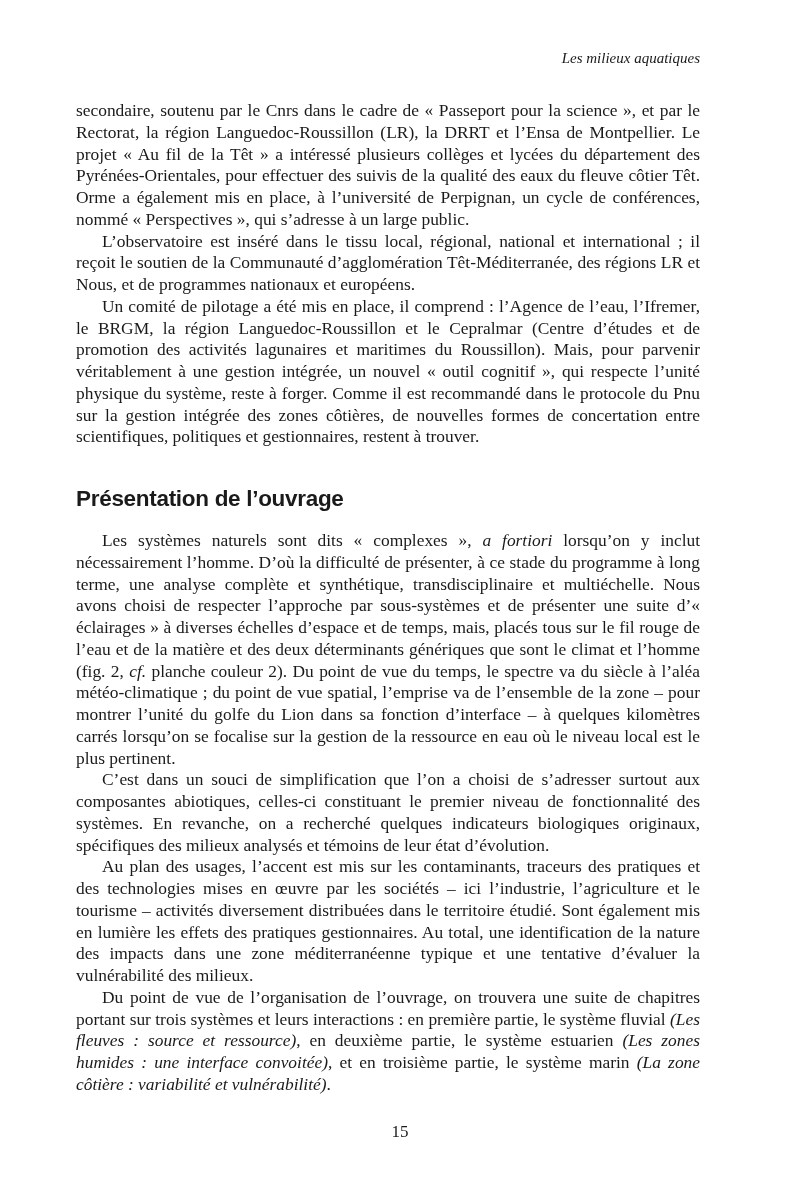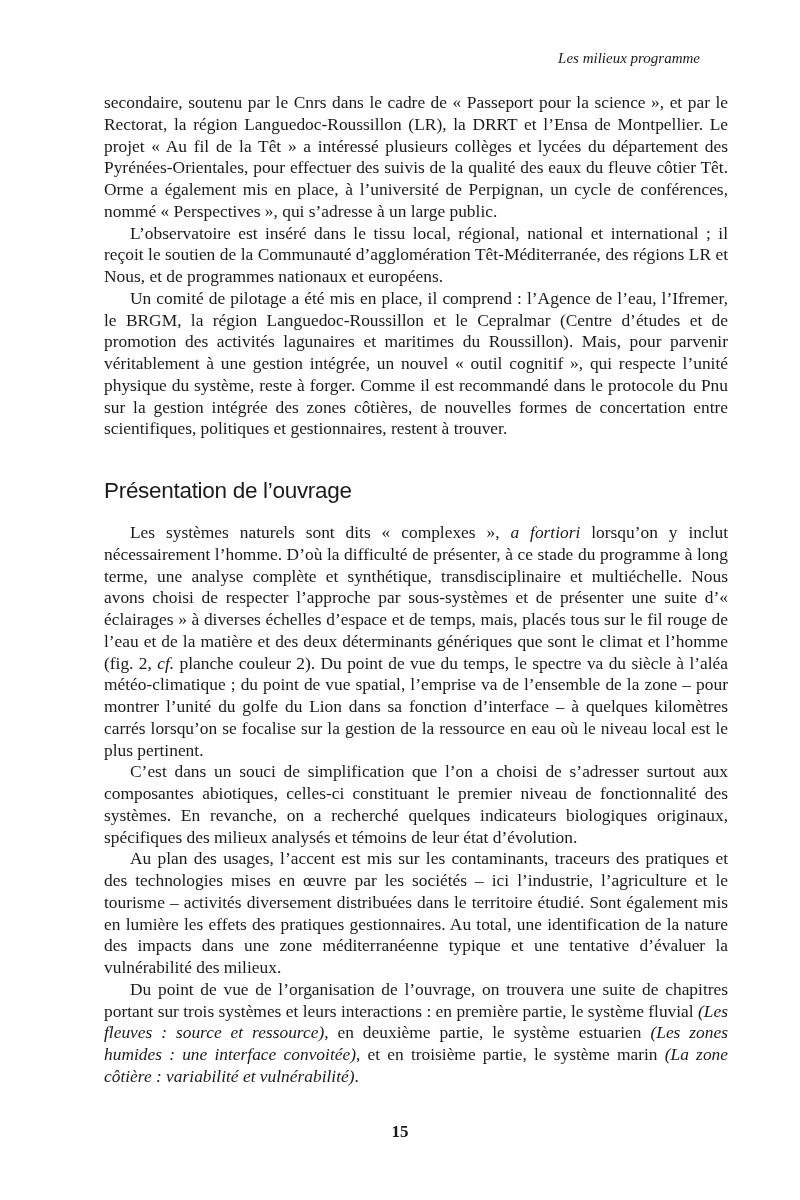--- a/index.html
+++ b/index.html
@@ -2,40 +2,40 @@
 <html><head>
 <meta charset="utf-8">
 <style>
   html, body { margin: 0; padding: 0; background: #ffffff; }
   body { width: 800px; height: 1200px; position: relative; overflow: hidden; color: #1a1a1a; }
   .running-head {
     position: absolute; top: 50px; right: 100px;
     font-family: "Liberation Serif", serif; font-style: italic; font-size: 15px;
   }
   .body-text {
-    position: absolute; left: 76px; width: 624px; top: 92px;
+    position: absolute; left: 76px; width: 624px; top: 100px;
     font-family: "Liberation Serif", serif; font-size: 17.4px; line-height: 21.75px;
-    text-align: justify; hyphens: none; margin-left: 28px;
+    text-align: justify; hyphens: none;
   }
   .body-text p { margin: 0; text-indent: 26px; }
   .body-text p.noindent { text-indent: 0; }
   .section-title {
-    font-family: "Liberation Sans", sans-serif; font-size: 22.5px; font-weight: normal;
+    font-family: "Liberation Sans", sans-serif; font-size: 22.5px; font-weight: bold;
     margin: 37px 0 17px 0; letter-spacing: -0.3px; line-height: 28px;
   }
   .page-number {
     position: absolute; top: 1122px; left: 0; width: 800px; text-align: center;
-    font-family: "Liberation Serif", serif; font-size: 17px; font-weight: bold;
+    font-family: "Liberation Serif", serif; font-size: 17px;
   }
   i { }
 </style>
 </head>
 <body>
 
-<div class="running-head">Les milieux programme</div>
+<div class="running-head">Les milieux aquatiques</div>
 
 <div class="body-text">
   <p class="noindent">secondaire, soutenu par le Cnrs dans le cadre de « Passeport pour la science », et par le Rectorat, la région Languedoc-Roussillon (LR), la DRRT et l’Ensa de Montpellier. Le projet « Au fil de la Têt » a intéressé plusieurs collèges et lycées du département des Pyrénées-Orientales, pour effectuer des suivis de la qualité des eaux du fleuve côtier Têt. Orme a également mis en place, à l’université de Perpignan, un cycle de conférences, nommé « Perspectives », qui s’adresse à un large public.</p>
   <p>L’observatoire est inséré dans le tissu local, régional, national et international ; il reçoit le soutien de la Communauté d’agglomération Têt-Méditerranée, des régions LR et Nous, et de programmes nationaux et européens.</p>
   <p>Un comité de pilotage a été mis en place, il comprend : l’Agence de l’eau, l’Ifremer, le BRGM, la région Languedoc-Roussillon et le Cepralmar (Centre d’études et de promotion des activités lagunaires et maritimes du Roussillon). Mais, pour parvenir véritablement à une gestion intégrée, un nouvel « outil cognitif », qui respecte l’unité physique du système, reste à forger. Comme il est recommandé dans le protocole du Pnu sur la gestion intégrée des zones côtières, de nouvelles formes de concertation entre scientifiques, politiques et gestionnaires, restent à trouver.</p>
 
   <h2 class="section-title">Présentation de l’ouvrage</h2>
 
   <p><span>Les systèmes naturels sont dits « complexes », </span><i>a fortiori</i><span> lorsqu’on y inclut nécessairement l’homme. D’où la difficulté de présenter, à ce stade du programme à long terme, une analyse complète et synthétique, transdisciplinaire et multiéchelle. Nous avons choisi de respecter l’approche par sous-systèmes et de présenter une suite d’« éclairages » à diverses échelles d’espace et de temps, mais, placés tous sur le fil rouge de l’eau et de la matière et des deux déterminants génériques que sont le climat et l’homme (fig. 2, </span><i>cf.</i><span> planche couleur 2). Du point de vue du temps, le spectre va du siècle à l’aléa météo-climatique ; du point de vue spatial, l’emprise va de l’ensemble de la zone – pour montrer l’unité du golfe du Lion dans sa fonction d’interface – à quelques kilomètres carrés lorsqu’on se focalise sur la gestion de la ressource en eau où le niveau local est le plus pertinent.</span></p>
   <p>C’est dans un souci de simplification que l’on a choisi de s’adresser surtout aux composantes abiotiques, celles-ci constituant le premier niveau de fonctionnalité des systèmes. En revanche, on a recherché quelques indicateurs biologiques originaux, spécifiques des milieux analysés et témoins de leur état d’évolution.</p>

